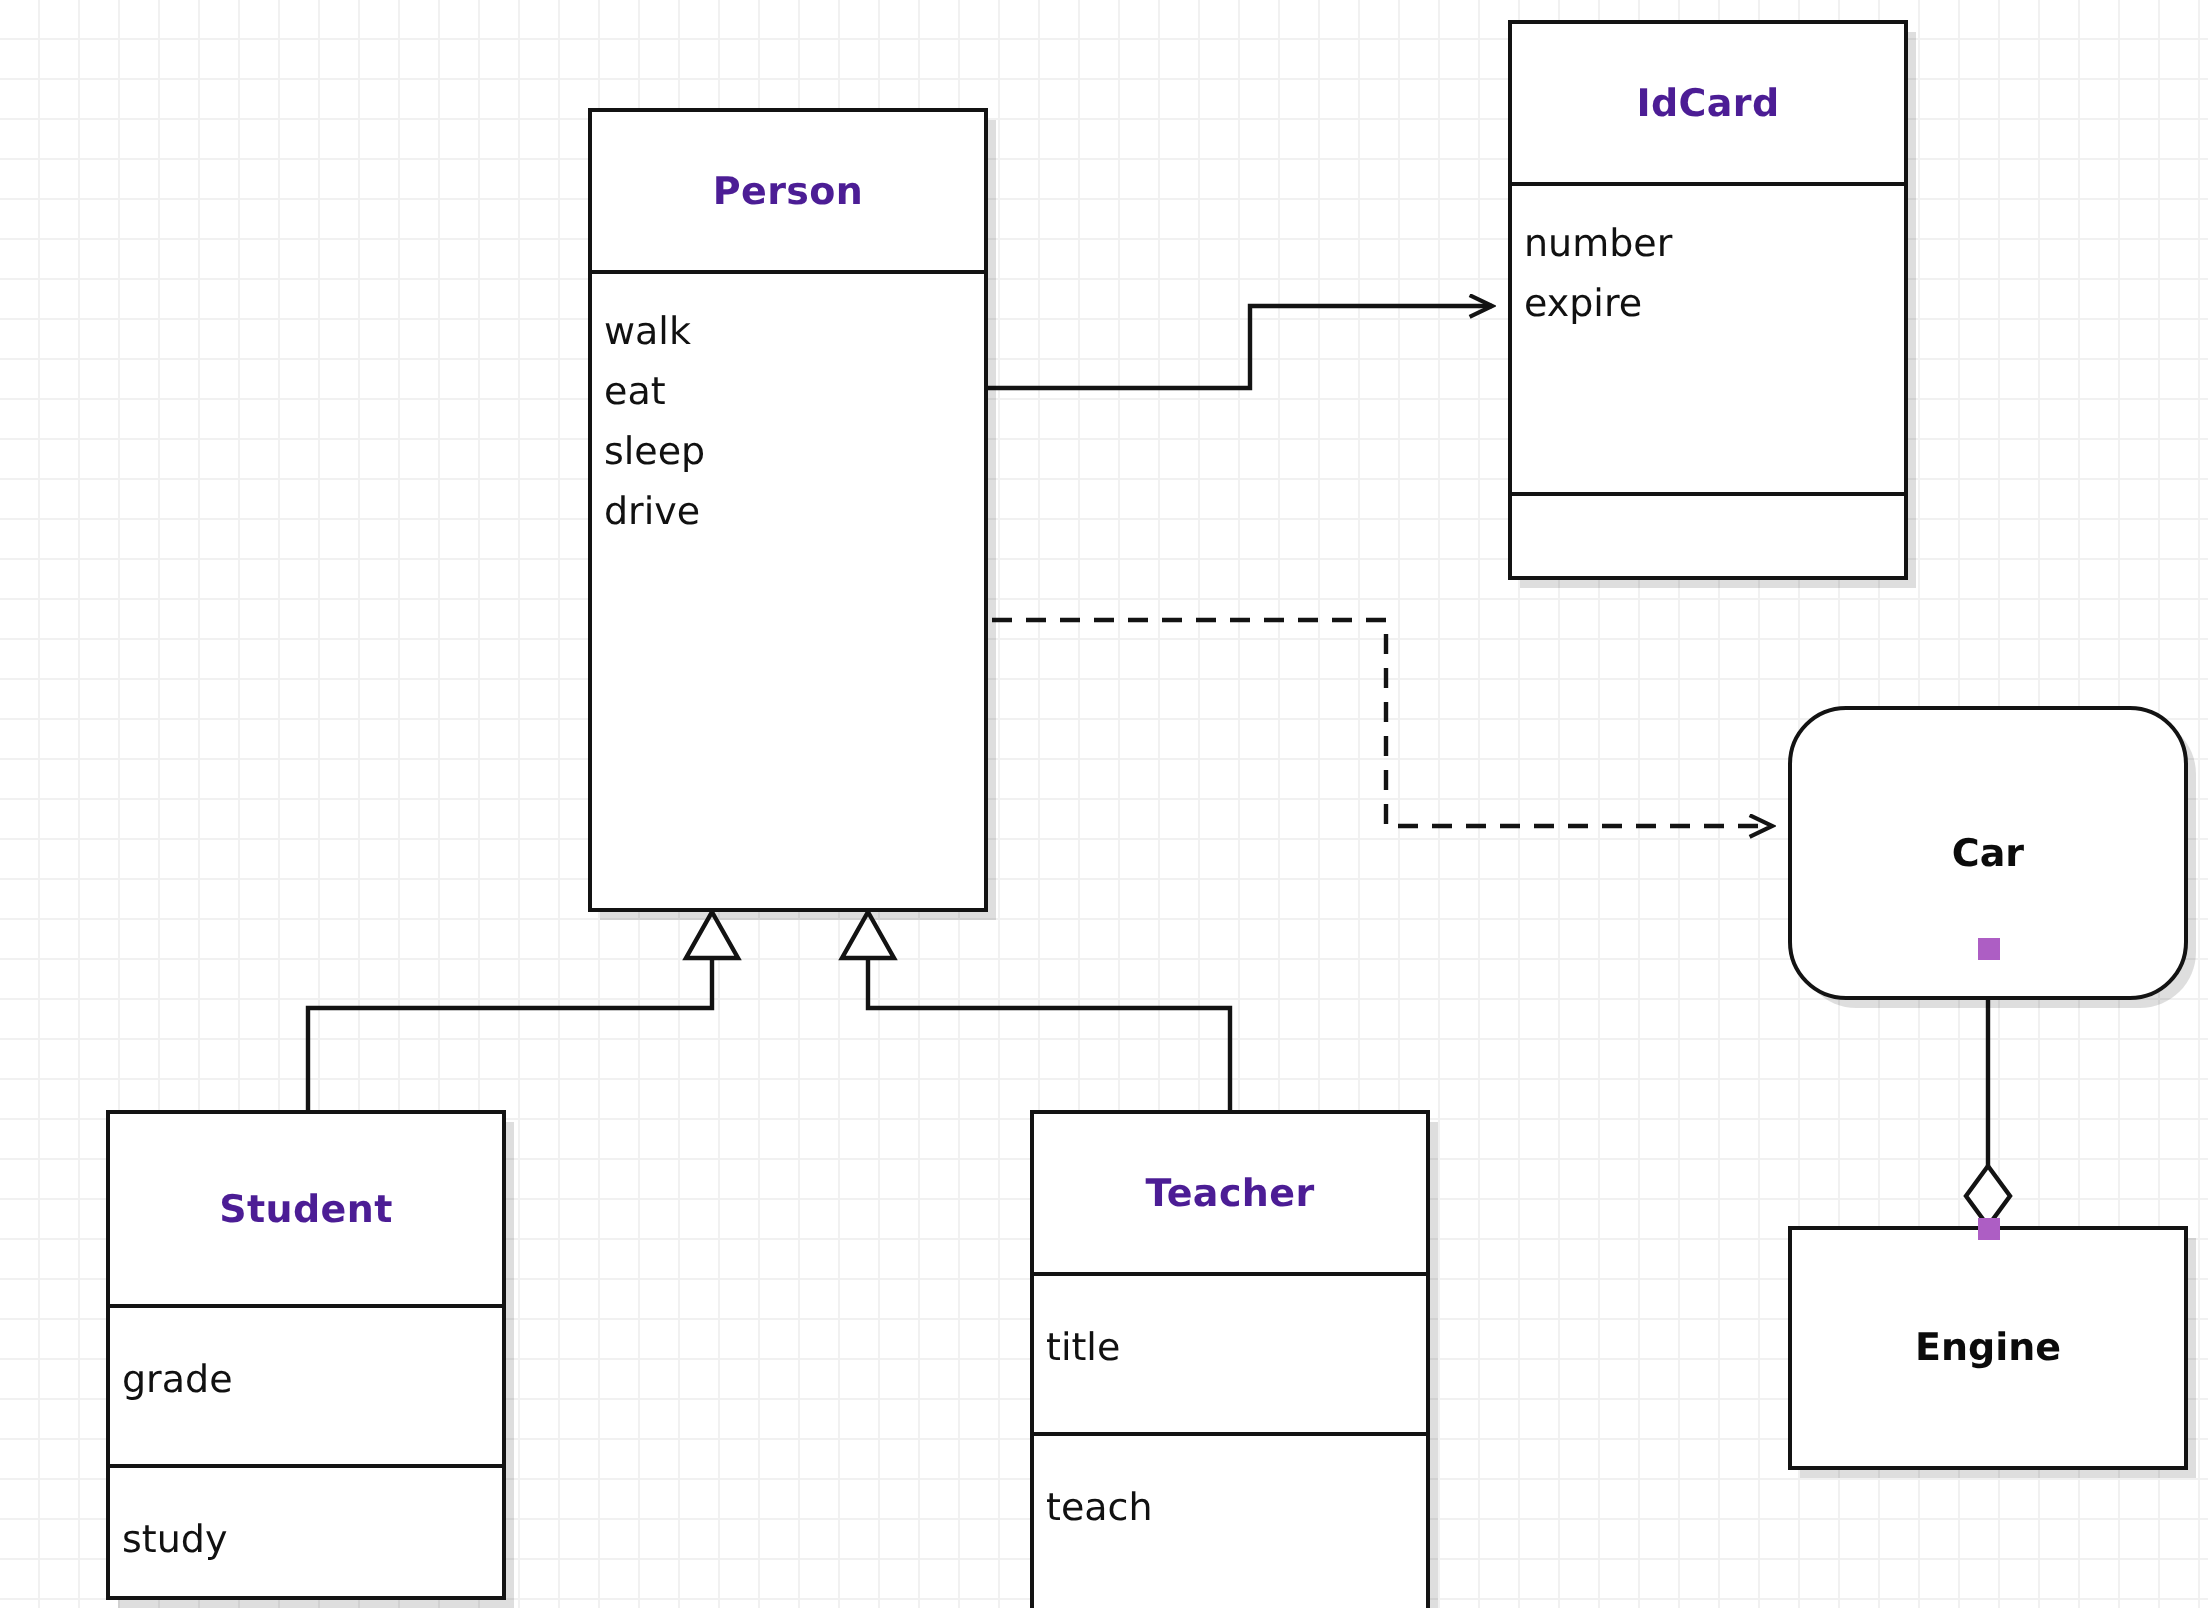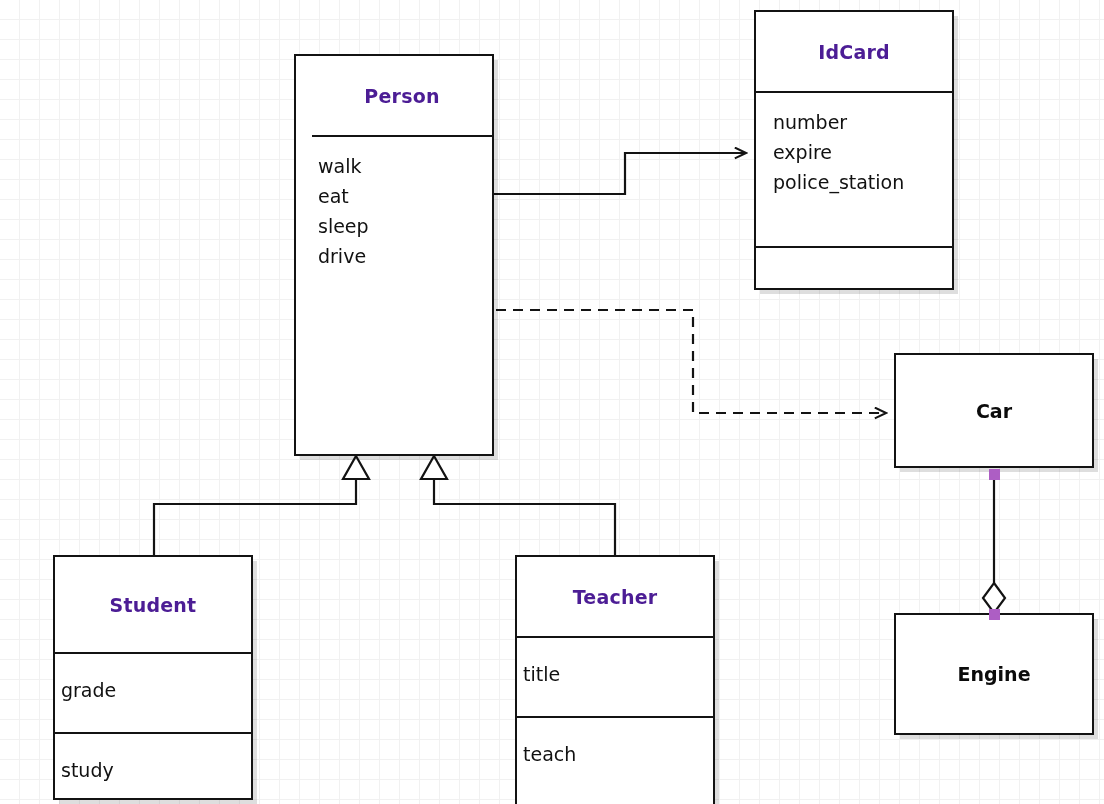--- a/index.html
+++ b/index.html
@@ -112,43 +112,42 @@
       <path d="M615,555 L615,504 L434,504 L434,477" fill="none" stroke="#131313" stroke-width="2.2"></path>
       <path d="M434,456 L447,479 L421,479 Z" fill="#ffffff" stroke="#131313" stroke-width="2.2" stroke-linejoin="miter"></path>
     </g>
 
     <g>
       <path d="M994,474 L994,583" fill="none" stroke="#131313" stroke-width="2.2"></path>
       <path d="M994,583 L1005,598 L994,613 L983,598 Z" fill="#ffffff" stroke="#131313" stroke-width="2.2" stroke-linejoin="miter"></path>
     </g>
   </svg>
 
-  <div class="uml-class" style="left:294px; top:54px; width:200px; height:402px;padding-left:16px;">
+  <div class="uml-class" style="left:294px; top:54px; width:200px; height:402px;">
     <div class="compartment" style="height:79px;">
       <div class="class-title">Person</div>
     </div>
     <div class="compartment" style="height:164px;">
       <div class="member-list">
         <div class="member">walk</div>
         <div class="member">eat</div>
         <div class="member">sleep</div>
         <div class="member">drive</div>
       </div>
     </div>
   </div>
 
   <div class="uml-class" style="left:754px; top:10px; width:200px; height:280px;">
     <div class="compartment" style="height:79px;">
       <div class="class-title">IdCard</div>
     </div>
-    <div class="compartment" style="height:155px;padding-left:11px;">
+    <div class="compartment" style="height:155px;">
       <div class="member-list">
         <div class="member">number</div>
         <div class="member">expire</div>
-        <div class="member">police_station</div>
       </div>
     </div>
     <div class="compartment" style="height:42px;"></div>
   </div>
 
   <div class="uml-class" style="left:53px; top:555px; width:200px; height:245px;">
     <div class="compartment" style="height:95px;">
       <div class="class-title">Student</div>
     </div>
     <div class="compartment" style="height:80px;">
@@ -172,21 +171,21 @@
         <div class="member">title</div>
       </div>
     </div>
     <div class="compartment" style="height:82px;">
       <div class="member-list single">
         <div class="member">teach</div>
       </div>
     </div>
   </div>
 
-  <div class="uml-class" style="left:894px; top:353px; width:200px; height:115px;">
+  <div class="uml-class" style="left:894px; top:353px; width:200px; height:147px;border-radius:29px;">
     <div class="plain-title">Car</div>
   </div>
 
   <div class="uml-class" style="left:894px; top:613px; width:200px; height:122px;">
     <div class="plain-title">Engine</div>
   </div>
 
   <div class="handle" style="left:989px; top:469px;"></div>
   <div class="handle" style="left:989px; top:609px;"></div>
 

